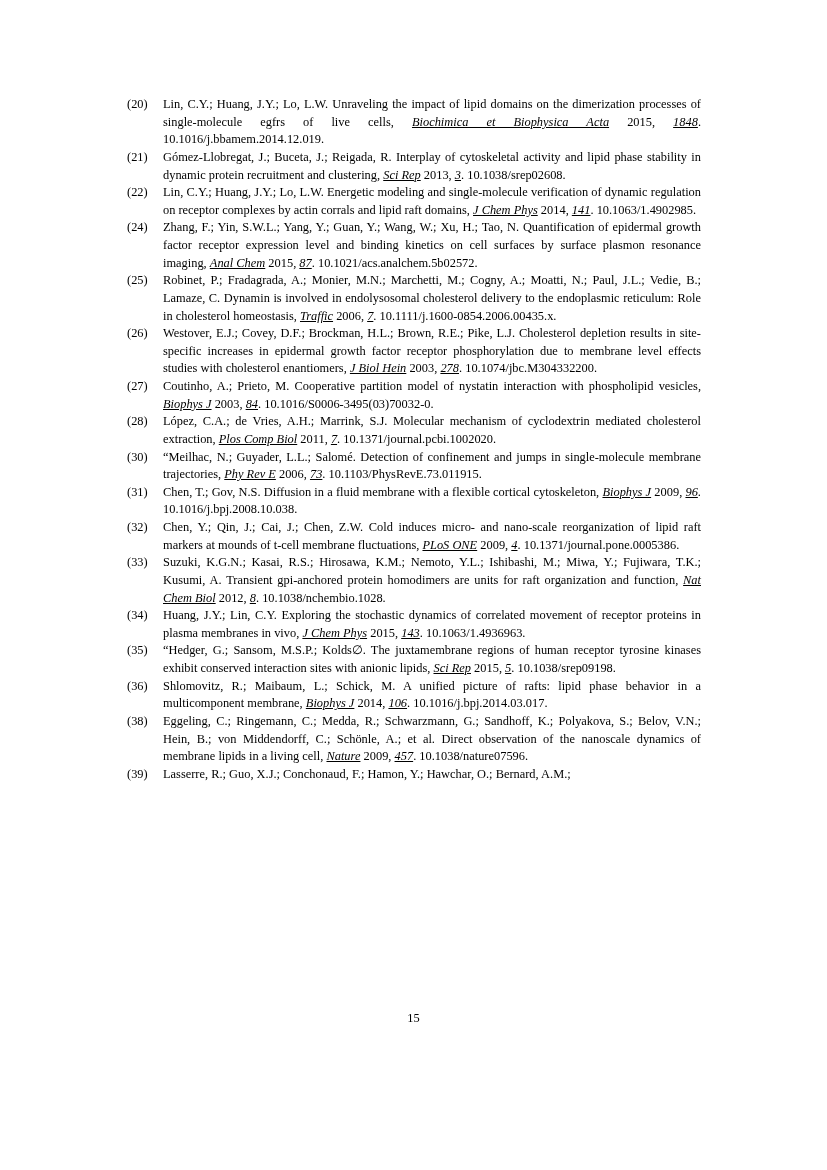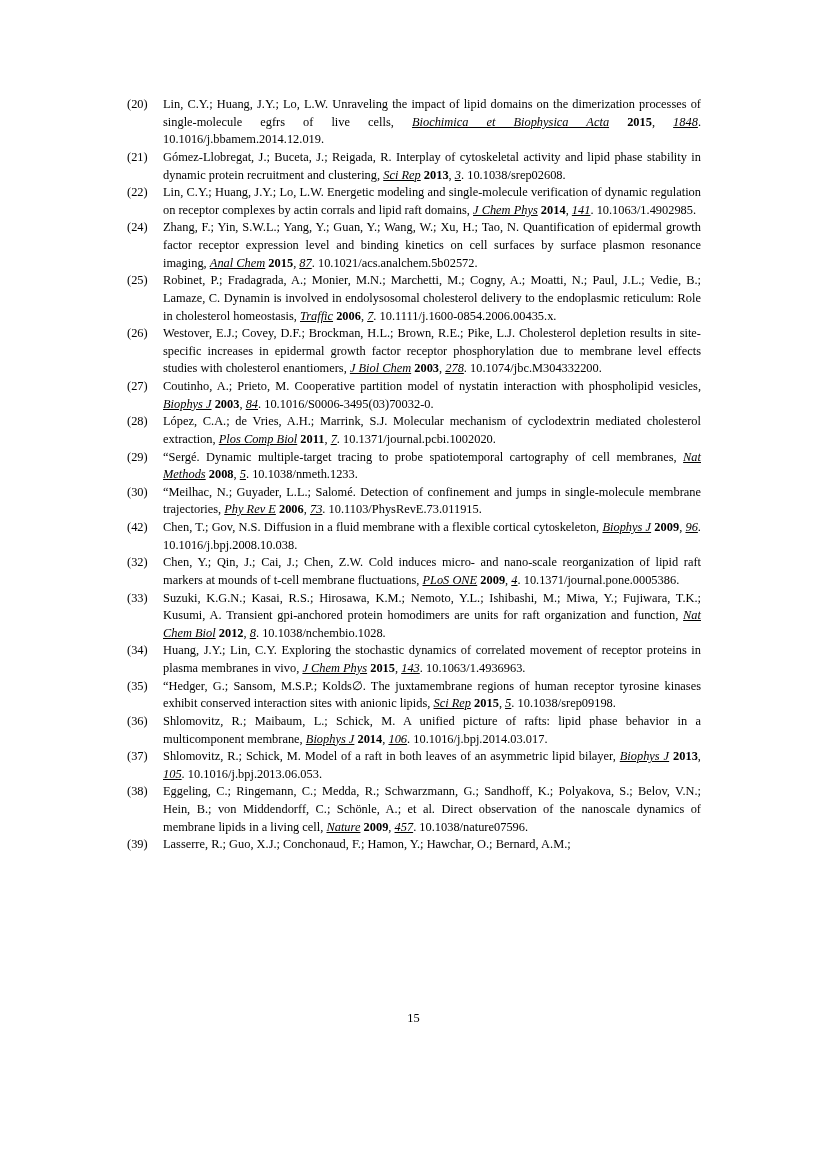--- a/index.html
+++ b/index.html
@@ -44,21 +44,21 @@
     left: 0;
     top: 0;
     width: 30px;
     text-align: left;
     white-space: nowrap;
   }
   .ref .body {
     display: block;
   }
   .ref i, .ref em { font-style: italic; text-decoration: underline; }
-  .ref b, .ref strong { font-weight: bold; margin-top: 20px; }
+  .ref b, .ref strong { font-weight: normal; margin-top: 20px; }
   .pageno {
     position: absolute;
     left: 0;
     top: 1010px;
     width: 827px;
     text-align: center;
     font-size: 12.4px;
     line-height: 16px;
   }
 </style>
@@ -82,40 +82,36 @@
       <div class="ref">
         <span class="num">(24)</span>
         <span class="body"><span>Zhang, F.; Yin, S.W.L.; Yang, Y.; Guan, Y.; Wang, W.; Xu, H.; Tao, N.</span> <span>Quantification of epidermal growth factor receptor expression level and binding kinetics on cell surfaces by surface plasmon resonance imaging,</span> <i>Anal Chem</i> <b>2015</b>, <i>87</i>. <span>10.1021/acs.analchem.5b02572.</span></span>
       </div>
       <div class="ref">
         <span class="num">(25)</span>
         <span class="body"><span>Robinet, P.; Fradagrada, A.; Monier, M.N.; Marchetti, M.; Cogny, A.; Moatti, N.; Paul, J.L.; Vedie, B.; Lamaze, C.</span> <span>Dynamin is involved in endolysosomal cholesterol delivery to the endoplasmic reticulum: Role in cholesterol homeostasis,</span> <i>Traffic</i> <b>2006</b>, <i>7</i>. <span>10.1111/j.1600-0854.2006.00435.x.</span></span>
       </div>
       <div class="ref">
         <span class="num">(26)</span>
-        <span class="body"><span>Westover, E.J.; Covey, D.F.; Brockman, H.L.; Brown, R.E.; Pike, L.J.</span> <span>Cholesterol depletion results in site-specific increases in epidermal growth factor receptor phosphorylation due to membrane level effects studies with cholesterol enantiomers,</span> <i>J Biol Chem</i> <b>2003</b>, <i>278</i>. <span>10.1074/jbc.M304332200.</span></span>
+        <span class="body"><span>Westover, E.J.; Covey, D.F.; Brockman, H.L.; Brown, R.E.; Pike, L.J.</span> <span>Cholesterol depletion results in site-specific increases in epidermal growth factor receptor phosphorylation due to membrane level effects studies with cholesterol enantiomers,</span> <i>J Biol Hein</i> <b>2003</b>, <i>278</i>. <span>10.1074/jbc.M304332200.</span></span>
       </div>
       <div class="ref">
         <span class="num">(27)</span>
         <span class="body"><span>Coutinho, A.; Prieto, M.</span> <span>Cooperative partition model of nystatin interaction with phospholipid vesicles,</span> <i>Biophys J</i> <b>2003</b>, <i>84</i>. <span>10.1016/S0006-3495(03)70032-0.</span></span>
       </div>
       <div class="ref">
         <span class="num">(28)</span>
         <span class="body"><span>López, C.A.; de Vries, A.H.; Marrink, S.J.</span> <span>Molecular mechanism of cyclodextrin mediated cholesterol extraction,</span> <i>Plos Comp Biol</i> <b>2011</b>, <i>7</i>. <span>10.1371/journal.pcbi.1002020.</span></span>
       </div>
       <div class="ref">
-        <span class="num">(29)</span>
-        <span class="body"><span>“Sergé.</span> <span>Dynamic multiple-target tracing to probe spatiotemporal cartography of cell membranes,</span> <i>Nat Methods</i> <b>2008</b>, <i>5</i>. <span>10.1038/nmeth.1233.</span></span>
-      </div>
-      <div class="ref">
         <span class="num">(30)</span>
         <span class="body"><span>“Meilhac, N.; Guyader, L.L.; Salomé.</span> <span>Detection of confinement and jumps in single-molecule membrane trajectories,</span> <i>Phy Rev E</i> <b>2006</b>, <i>73</i>. <span>10.1103/PhysRevE.73.011915.</span></span>
       </div>
       <div class="ref">
-        <span class="num">(42)</span>
+        <span class="num">(31)</span>
         <span class="body"><span>Chen, T.; Gov, N.S.</span> <span>Diffusion in a fluid membrane with a flexible cortical cytoskeleton,</span> <i>Biophys J</i> <b>2009</b>, <i>96</i>. <span>10.1016/j.bpj.2008.10.038.</span></span>
       </div>
       <div class="ref">
         <span class="num">(32)</span>
         <span class="body"><span>Chen, Y.; Qin, J.; Cai, J.; Chen, Z.W.</span> <span>Cold induces micro- and nano-scale reorganization of lipid raft markers at mounds of t-cell membrane fluctuations,</span> <i>PLoS ONE</i> <b>2009</b>, <i>4</i>. <span>10.1371/journal.pone.0005386.</span></span>
       </div>
       <div class="ref">
         <span class="num">(33)</span>
         <span class="body"><span>Suzuki, K.G.N.; Kasai, R.S.; Hirosawa, K.M.; Nemoto, Y.L.; Ishibashi, M.; Miwa, Y.; Fujiwara, T.K.; Kusumi, A.</span> <span>Transient gpi-anchored protein homodimers are units for raft organization and function,</span> <i>Nat Chem Biol</i> <b>2012</b>, <i>8</i>. <span>10.1038/nchembio.1028.</span></span>
       </div>
@@ -125,24 +121,20 @@
       </div>
       <div class="ref">
         <span class="num">(35)</span>
         <span class="body"><span>“Hedger, G.; Sansom, M.S.P.; Kolds∅.</span> <span>The juxtamembrane regions of human receptor tyrosine kinases exhibit conserved interaction sites with anionic lipids,</span> <i>Sci Rep</i> <b>2015</b>, <i>5</i>. <span>10.1038/srep09198.</span></span>
       </div>
       <div class="ref">
         <span class="num">(36)</span>
         <span class="body"><span>Shlomovitz, R.; Maibaum, L.; Schick, M.</span> <span>A unified picture of rafts: lipid phase behavior in a multicomponent membrane,</span> <i>Biophys J</i> <b>2014</b>, <i>106</i>. <span>10.1016/j.bpj.2014.03.017.</span></span>
       </div>
       <div class="ref">
-        <span class="num">(37)</span>
-        <span class="body"><span>Shlomovitz, R.; Schick, M.</span> <span>Model of a raft in both leaves of an asymmetric lipid bilayer,</span> <i>Biophys J</i> <b>2013</b>, <i>105</i>. <span>10.1016/j.bpj.2013.06.053.</span></span>
-      </div>
-      <div class="ref">
         <span class="num">(38)</span>
         <span class="body"><span>Eggeling, C.; Ringemann, C.; Medda, R.; Schwarzmann, G.; Sandhoff, K.; Polyakova, S.; Belov, V.N.; Hein, B.; von Middendorff, C.; Schönle, A.; et al.</span> <span>Direct observation of the nanoscale dynamics of membrane lipids in a living cell,</span> <i>Nature</i> <b>2009</b>, <i>457</i>. <span>10.1038/nature07596.</span></span>
       </div>
       <div class="ref">
         <span class="num">(39)</span>
         <span class="body"><span>Lasserre, R.; Guo, X.J.; Conchonaud, F.; Hamon, Y.; Hawchar, O.; Bernard, A.M.;</span> </span>
       </div>
     </div>
   <div class="pageno">15</div>
 </div>

